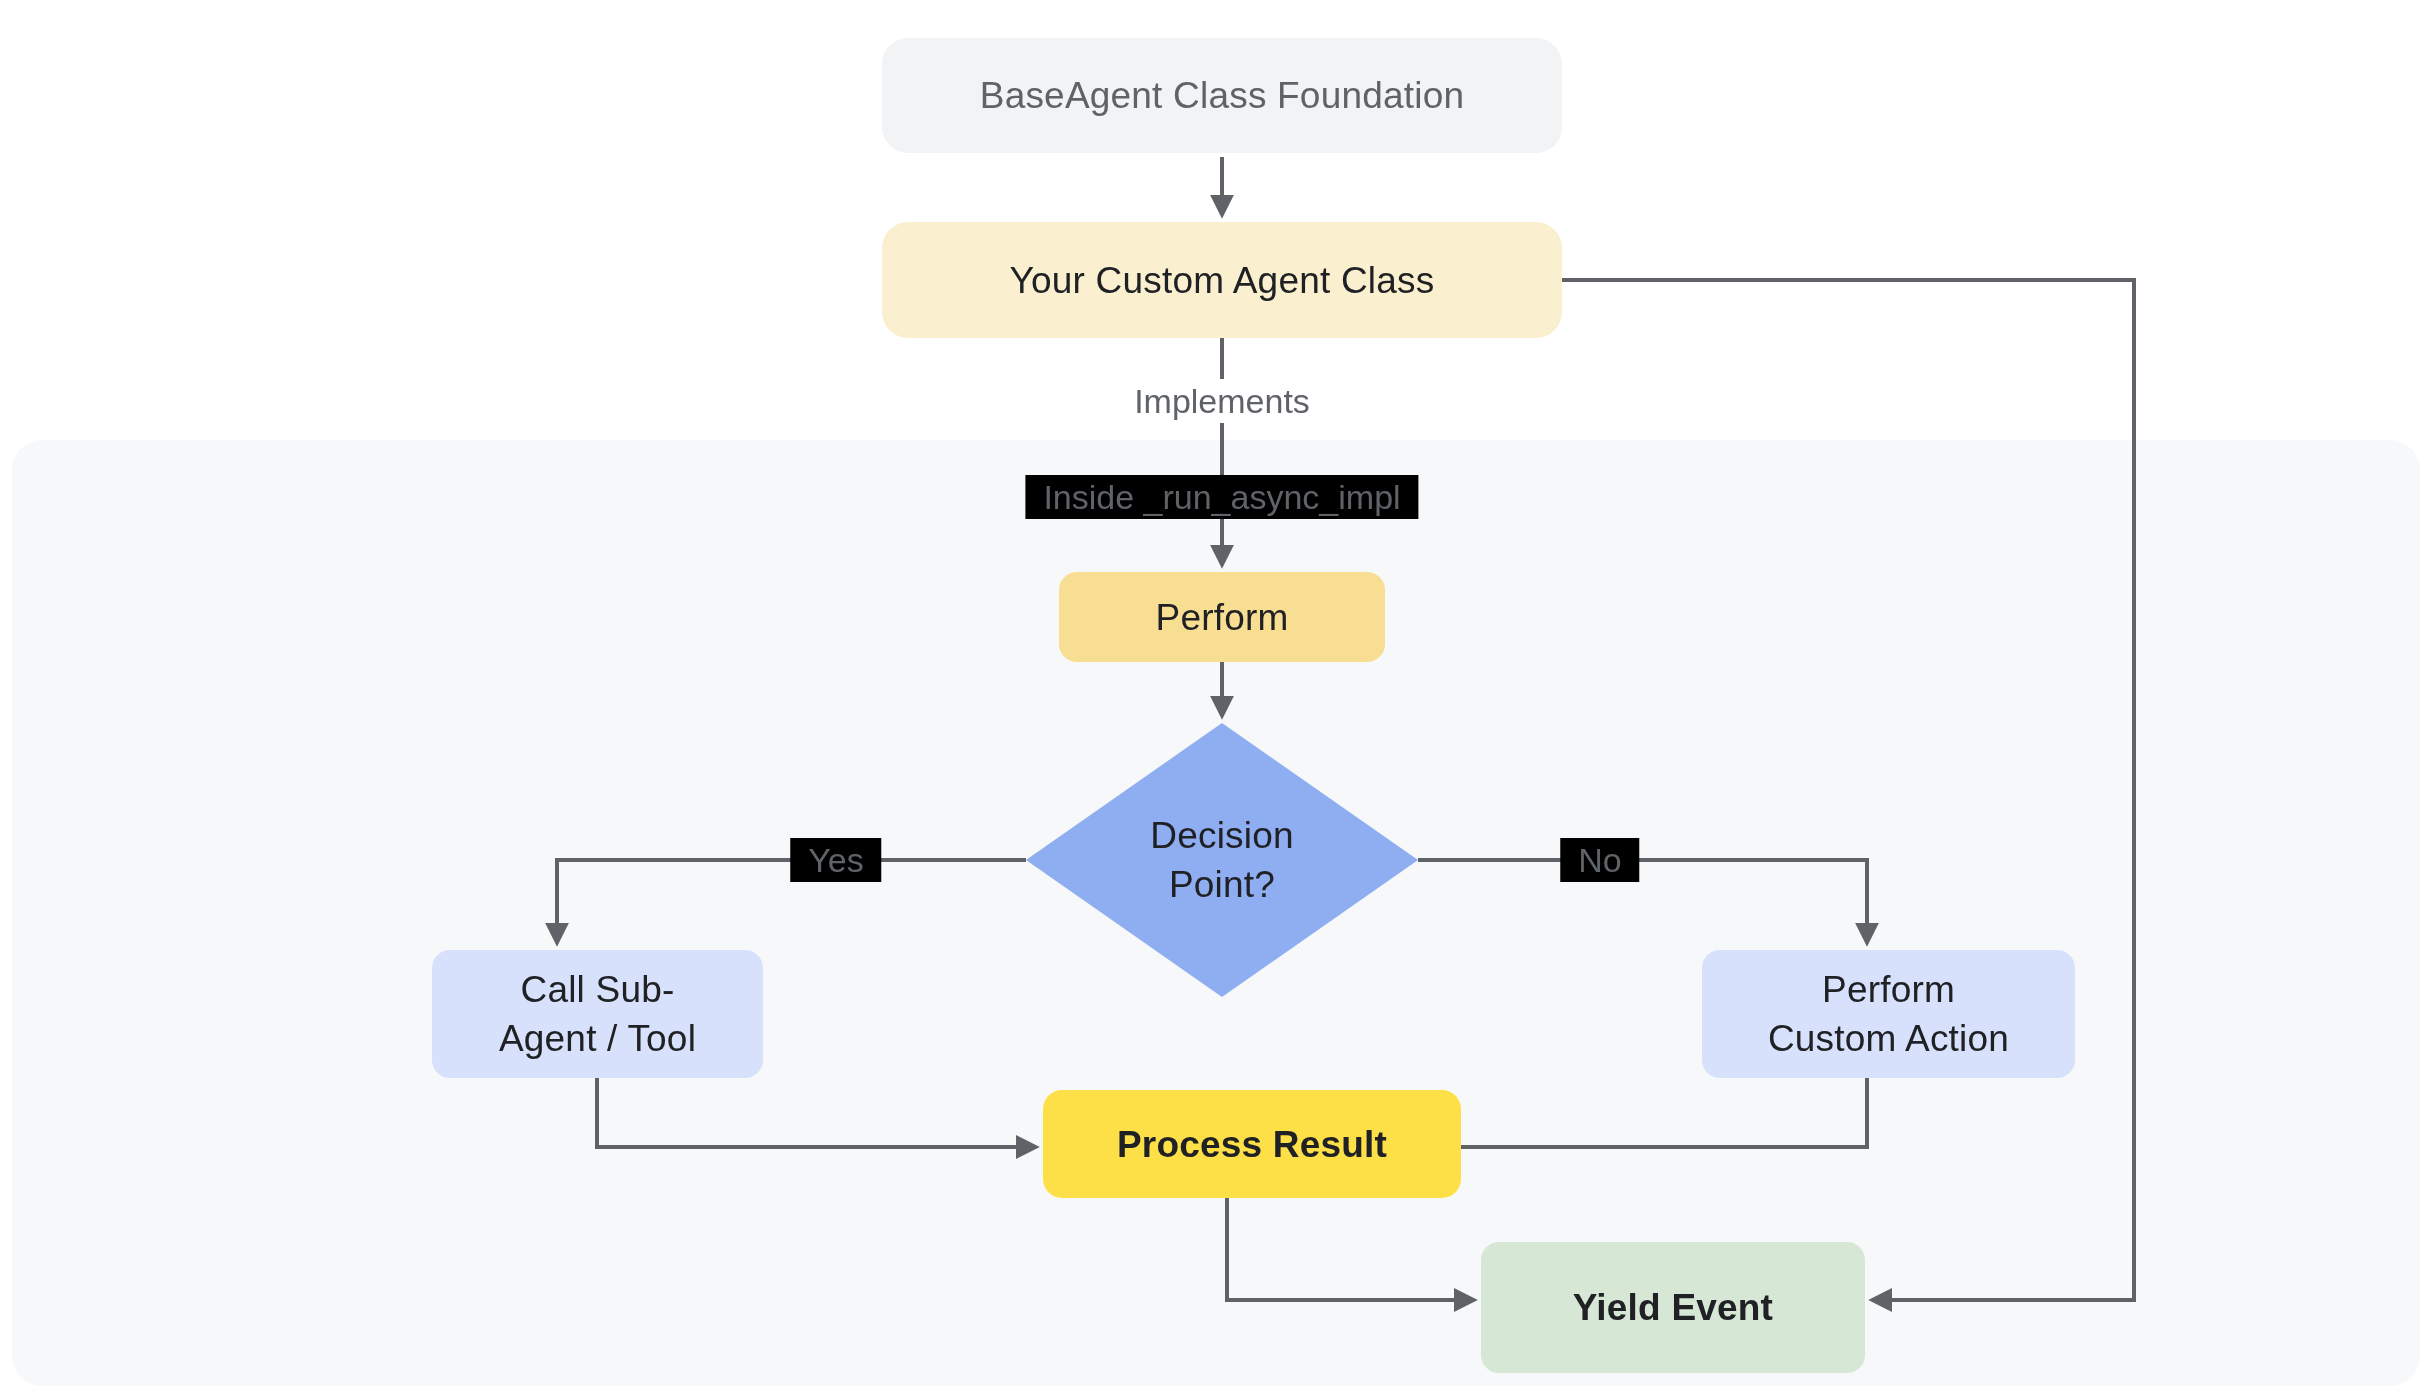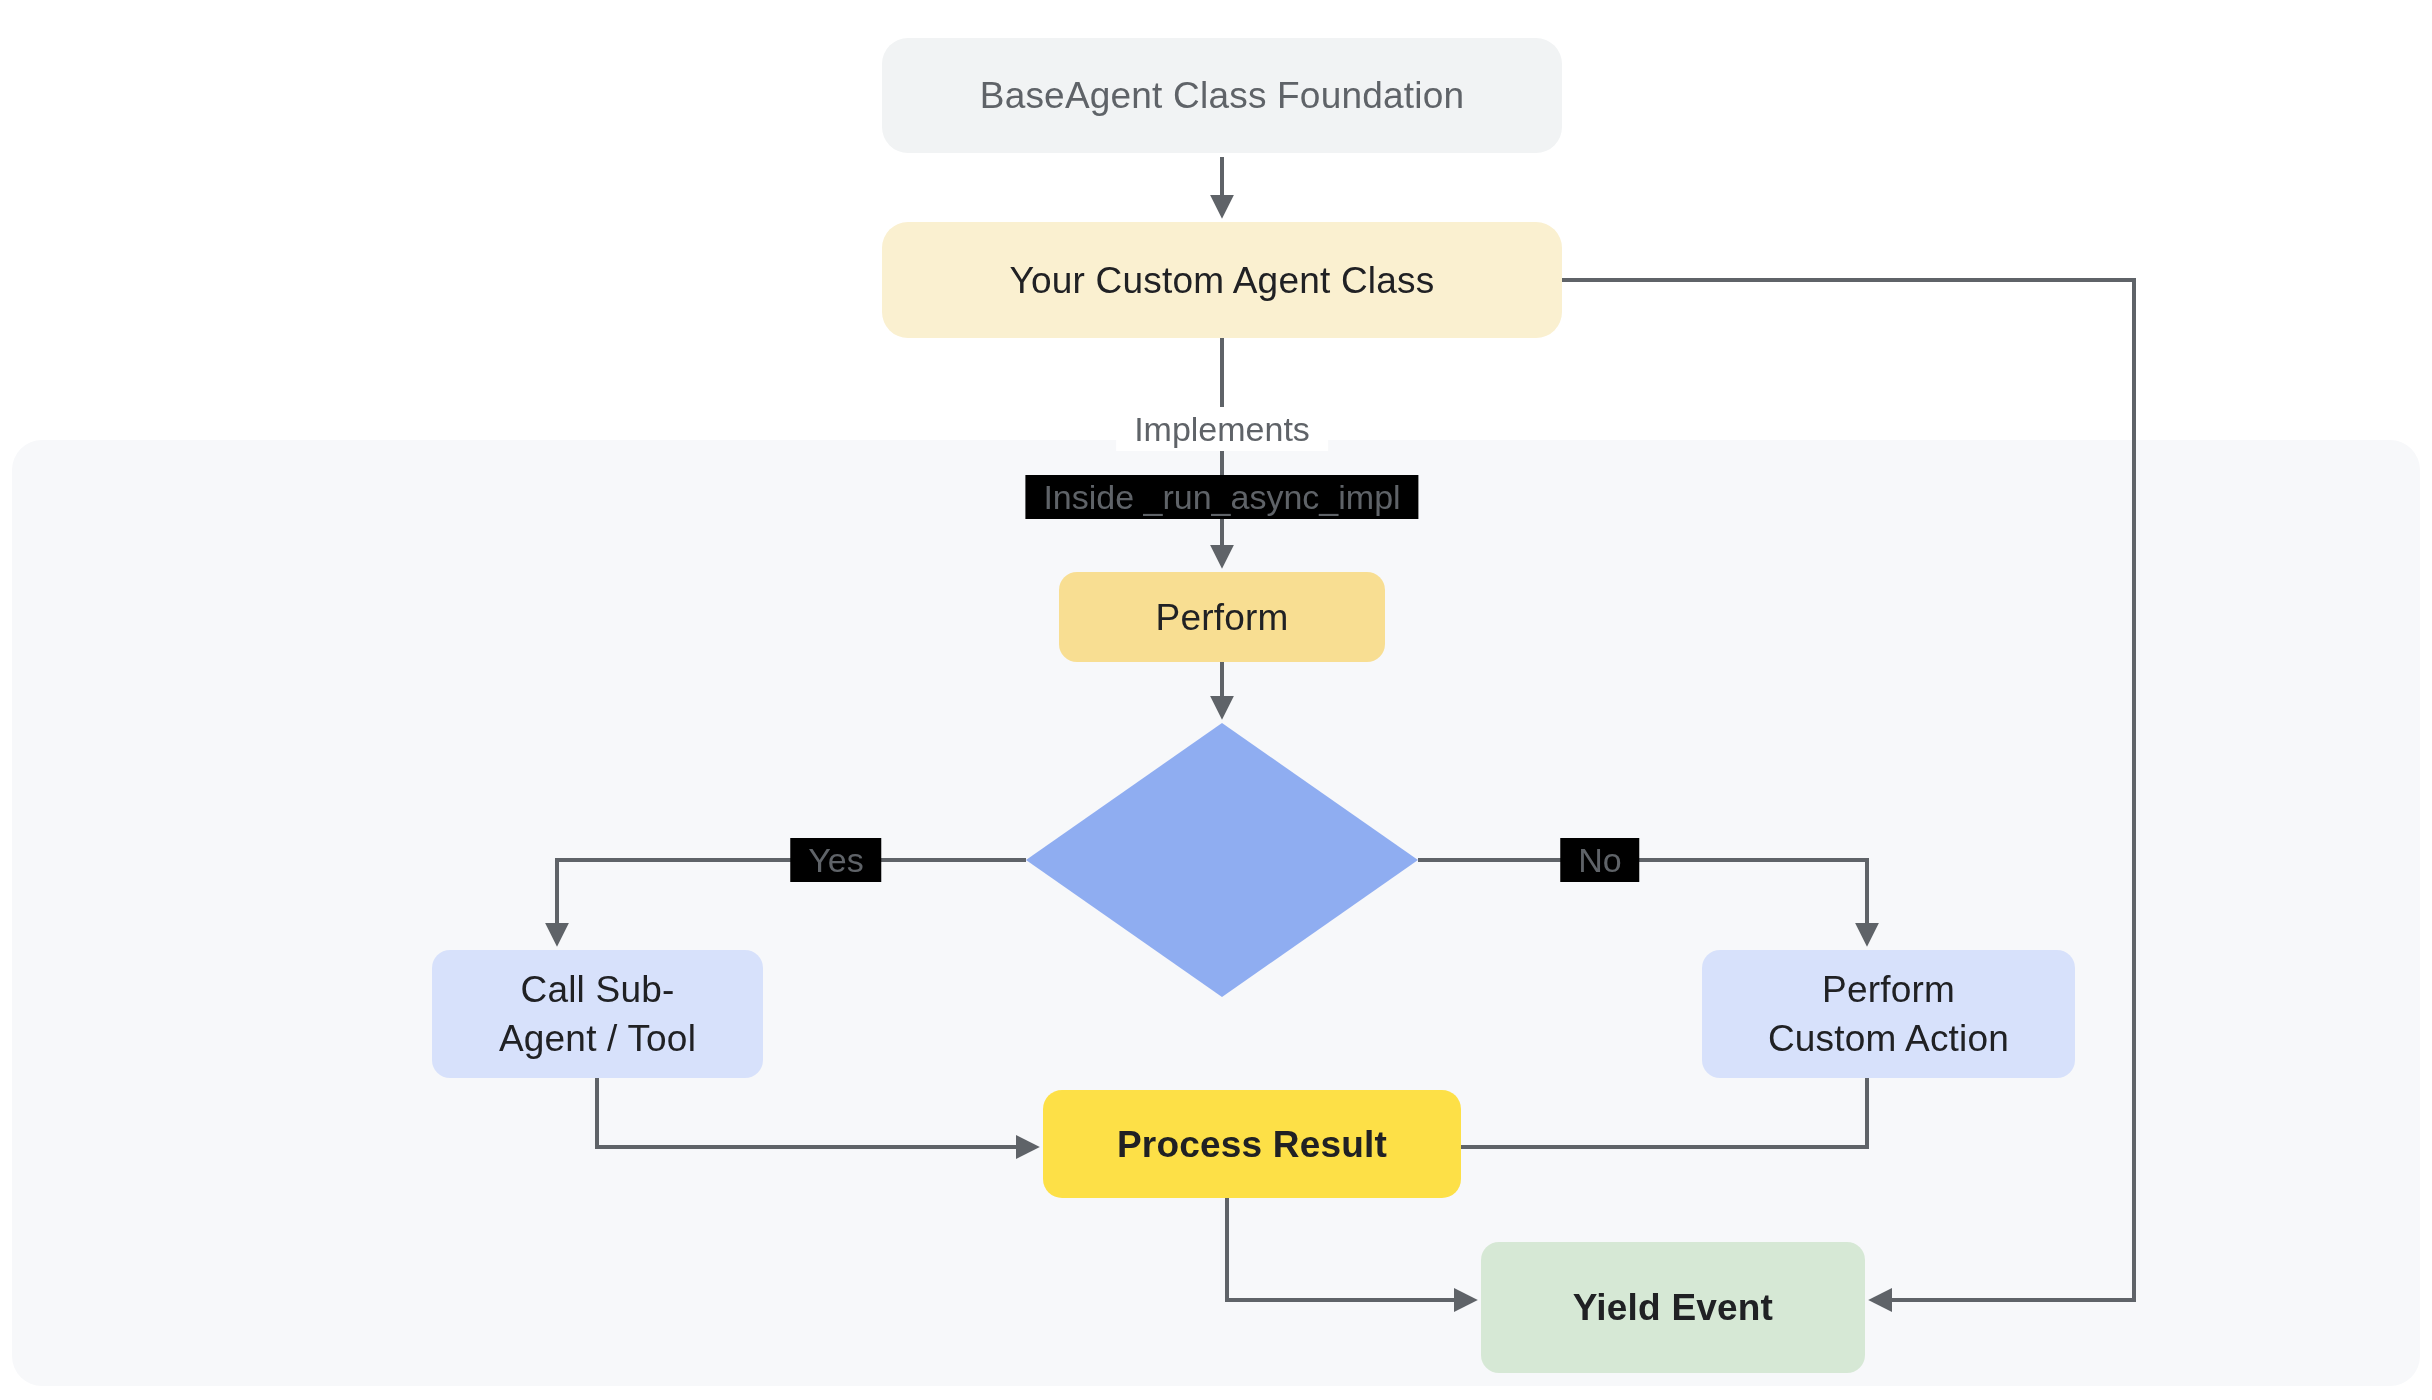--- a/index.html
+++ b/index.html
@@ -51,21 +51,21 @@
     position: absolute;
     transform: translate(-50%, -50%);
     color: #5f6368;
     font-size: 34px;
     line-height: 40px;
     padding: 2px 18px;
     white-space: nowrap;
   }
   .edge-label.on-white { background: #ffffff; }
   .edge-label.on-panel { background: #000000; }
-  .lbl-implements { left: 1222px; top: 401px; margin-top: 28px; }
+  .lbl-implements { left: 1222px; top: 401px; }
   .lbl-inside     { left: 1222px; top: 497px; }
   .lbl-yes        { left: 836px;  top: 860px; }
   .lbl-no         { left: 1600px; top: 860px; }
 </style>
 </head>
 <body>
 
 <div class="canvas">
 
   <div class="panel"></div>
@@ -103,20 +103,24 @@
   </div>
 
   <div class="node node-custom">
     <span>Your Custom Agent Class</span>
   </div>
 
   <div class="node node-continue">
     <span>Perform</span>
   </div>
 
+  <div class="node node-decision">
+    <span>Decision</span>
+    <span>Point?</span>
+  </div>
 
   <div class="node node-call">
     <span>Call Sub-</span>
     <span>Agent / Tool</span>
   </div>
 
   <div class="node node-perform">
     <span>Perform</span>
     <span>Custom Action</span>
   </div>

